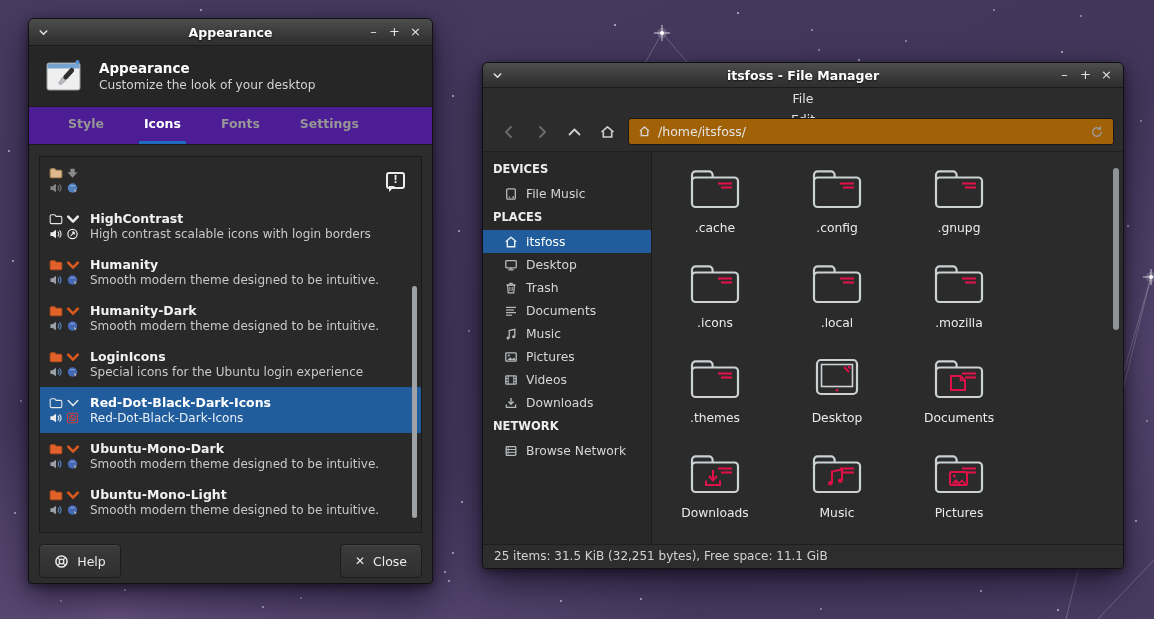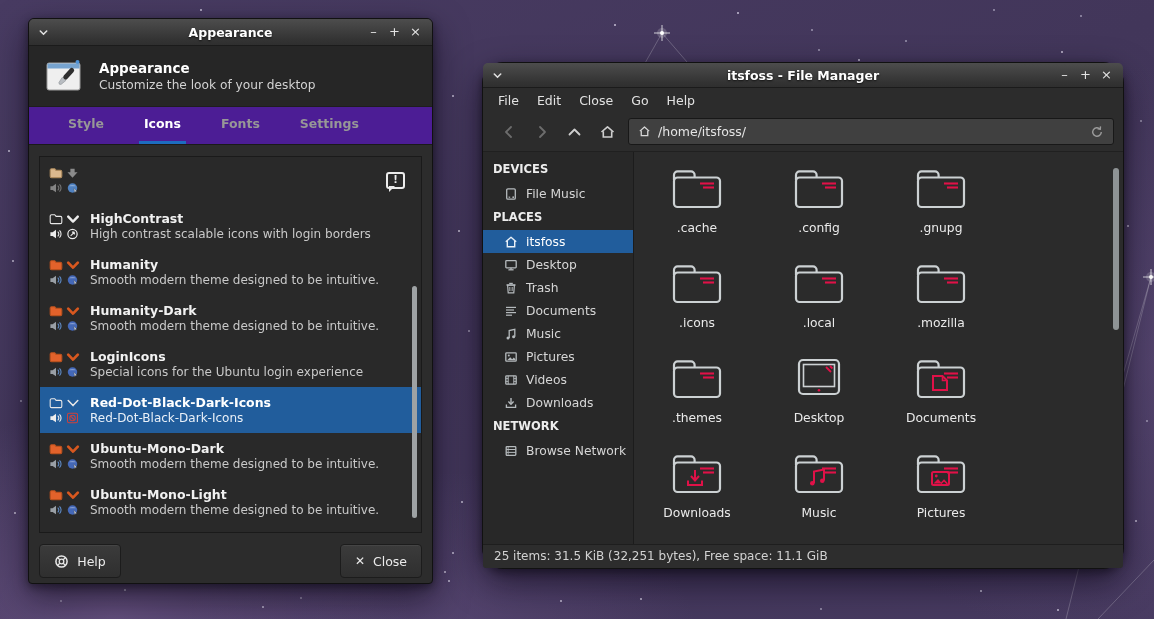--- a/index.html
+++ b/index.html
@@ -60,33 +60,33 @@
   .dialog-footer{position:absolute;left:10px;right:10px;bottom:5px;height:34px;display:flex;
                  justify-content:space-between;}
   .btn{display:flex;align-items:center;justify-content:center;gap:8px;min-width:82px;height:34px;
        background:linear-gradient(#3b3b3b,#2f2f2f);border:1px solid #1c1c1c;border-radius:4px;
        color:#ebebeb;font-size:12.5px;font-family:inherit;box-shadow:inset 0 1px 0 rgba(255,255,255,.05);}
   .btn .x-glyph{font-size:12px;font-weight:bold;}
 
   
   #fm-window{left:482px;top:62px;width:640px;height:505px;}
   #fm-window .titlebar{height:25px;}
-  .menubar{height:24px;display:flex;align-items:center;padding:0 6px;background:#2c2c2c;}
+  .menubar{height:24px;display:flex;align-items:center;padding:0 6px;background:#2c2c2c;flex-direction:column;}
   .menu-item{padding:3px 9px;font-size:12.5px;color:#e2e2e2;}
   .toolbar{height:40px;display:flex;align-items:center;padding:0 9px;background:#2c2c2c;
            border-bottom:1px solid #202020;box-sizing:border-box;}
   .navbtn{width:33px;height:30px;display:flex;align-items:center;justify-content:center;color:#cfcfcf;}
   .navbtn.disabled{color:#6d6d6d;}
-  .pathbar{flex:1;height:27px;margin-left:4px;background:#404040;border:1px solid #181818;border-radius:3px;
+  .pathbar{flex:1;height:27px;margin-left:4px;background:#a16207;border:1px solid #181818;border-radius:3px;
            display:flex;align-items:center;gap:7px;padding:0 9px;box-sizing:border-box;
            color:#e4e4e4;font-size:12.5px;}
   .pathbar .ph-home{display:flex;color:#d7d7d7;}
   .pathbar .reload{margin-left:auto;display:flex;color:#9b9b9b;}
   .fm-body{display:flex;height:392px;}
-  .fm-sidebar{width:151px;flex:none;background:#282828;border-right:1px solid #1c1c1c;
+  .fm-sidebar{width:169px;flex:none;background:#282828;border-right:1px solid #1c1c1c;
               padding-top:5px;box-sizing:border-box;}
   .sb-header{height:25px;line-height:25px;padding-left:10px;font-size:11.5px;font-weight:bold;color:#ededed;}
   .sb-item{height:23px;display:flex;align-items:center;gap:8px;padding-left:21px;font-size:12.3px;color:#d6d6d6;}
   .sb-item .sb-icon{width:14px;height:14px;display:flex;color:#b5babd;}
   .sb-item.selected{background:var(--sel);color:#fff;}
   .sb-item.selected .sb-icon{color:#eaf1f8;}
   .fm-files{flex:1;position:relative;background:#2b2b2b;overflow:hidden;}
   .file-grid{position:absolute;top:6px;left:2px;display:grid;grid-template-columns:repeat(3,122px);
              grid-auto-rows:95px;}
   .file-cell{display:flex;flex-direction:column;align-items:center;padding-top:7px;}
@@ -454,21 +454,21 @@
         </span>
         <span>Help</span>
       </button>
       <button class="btn">
         <span class="x-glyph">✕</span>
         <span>Close</span>
       </button>
     </div>
   </div>
 
-  <div class="window" id="fm-window" style="z-index:1;border-radius:21px;">
+  <div class="window" id="fm-window" style="z-index:1;">
     <div class="titlebar">
       <span class="tb-menu">
         <svg width="11" height="9" viewBox="0 0 11 9">
             <polyline points="2.3,3 5.5,6.2 8.7,3" fill="none" stroke="#e0e0e0" stroke-width="1.6" stroke-linecap="round"></polyline>
           </svg>
       </span>
       <span class="tb-title">itsfoss - File Manager</span>
       <span class="tb-controls">
         <span>–</span>
         <span>+</span>

